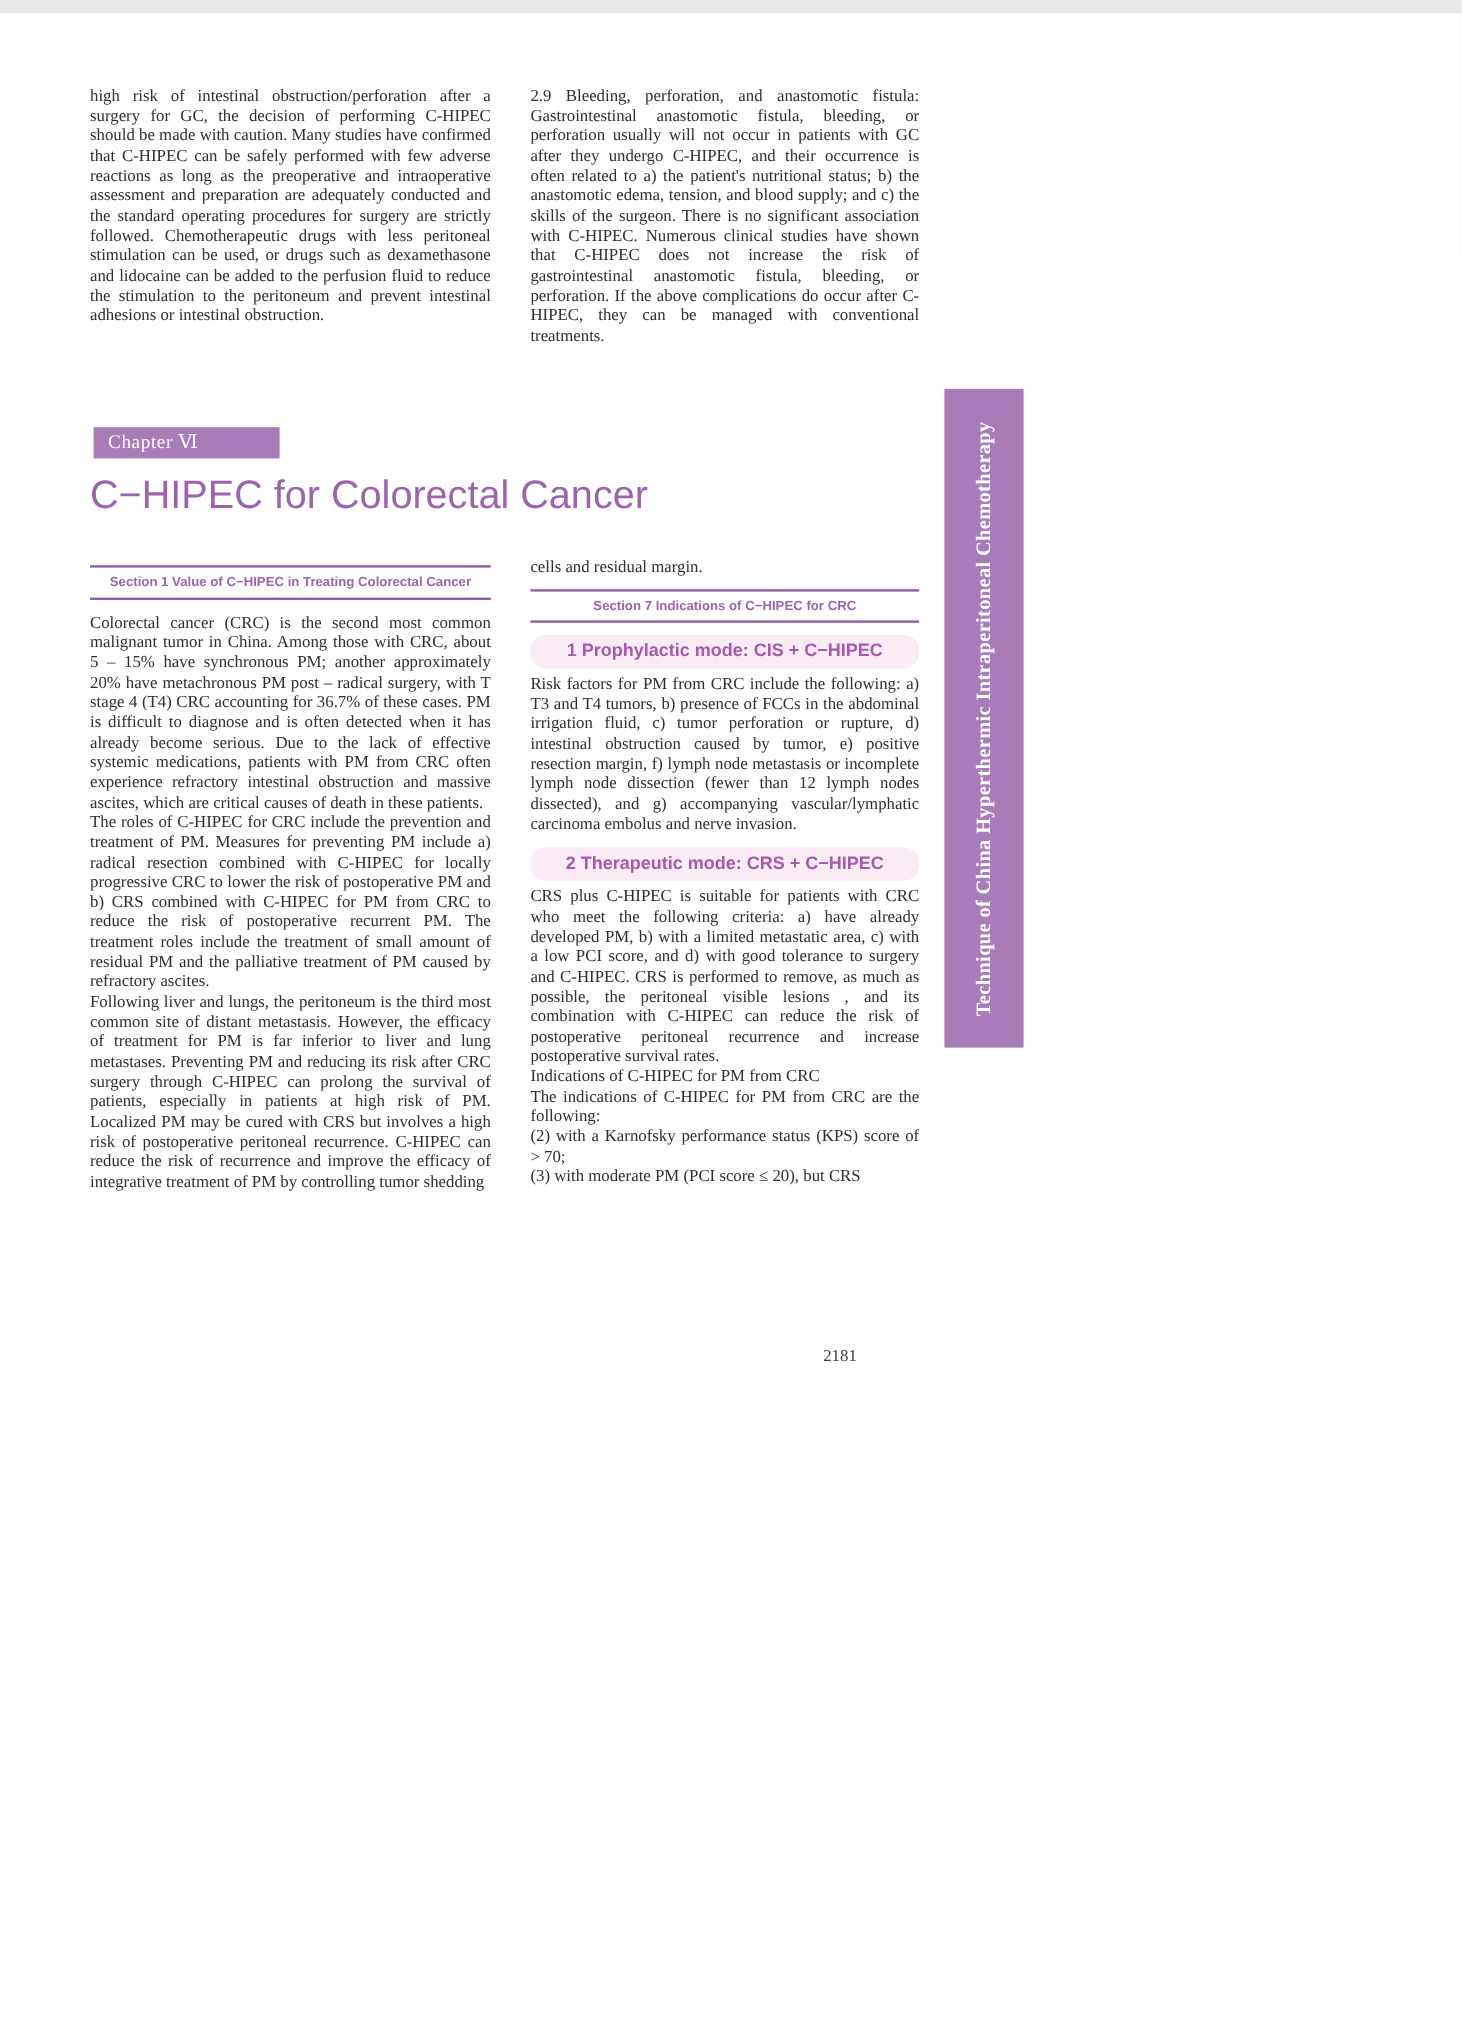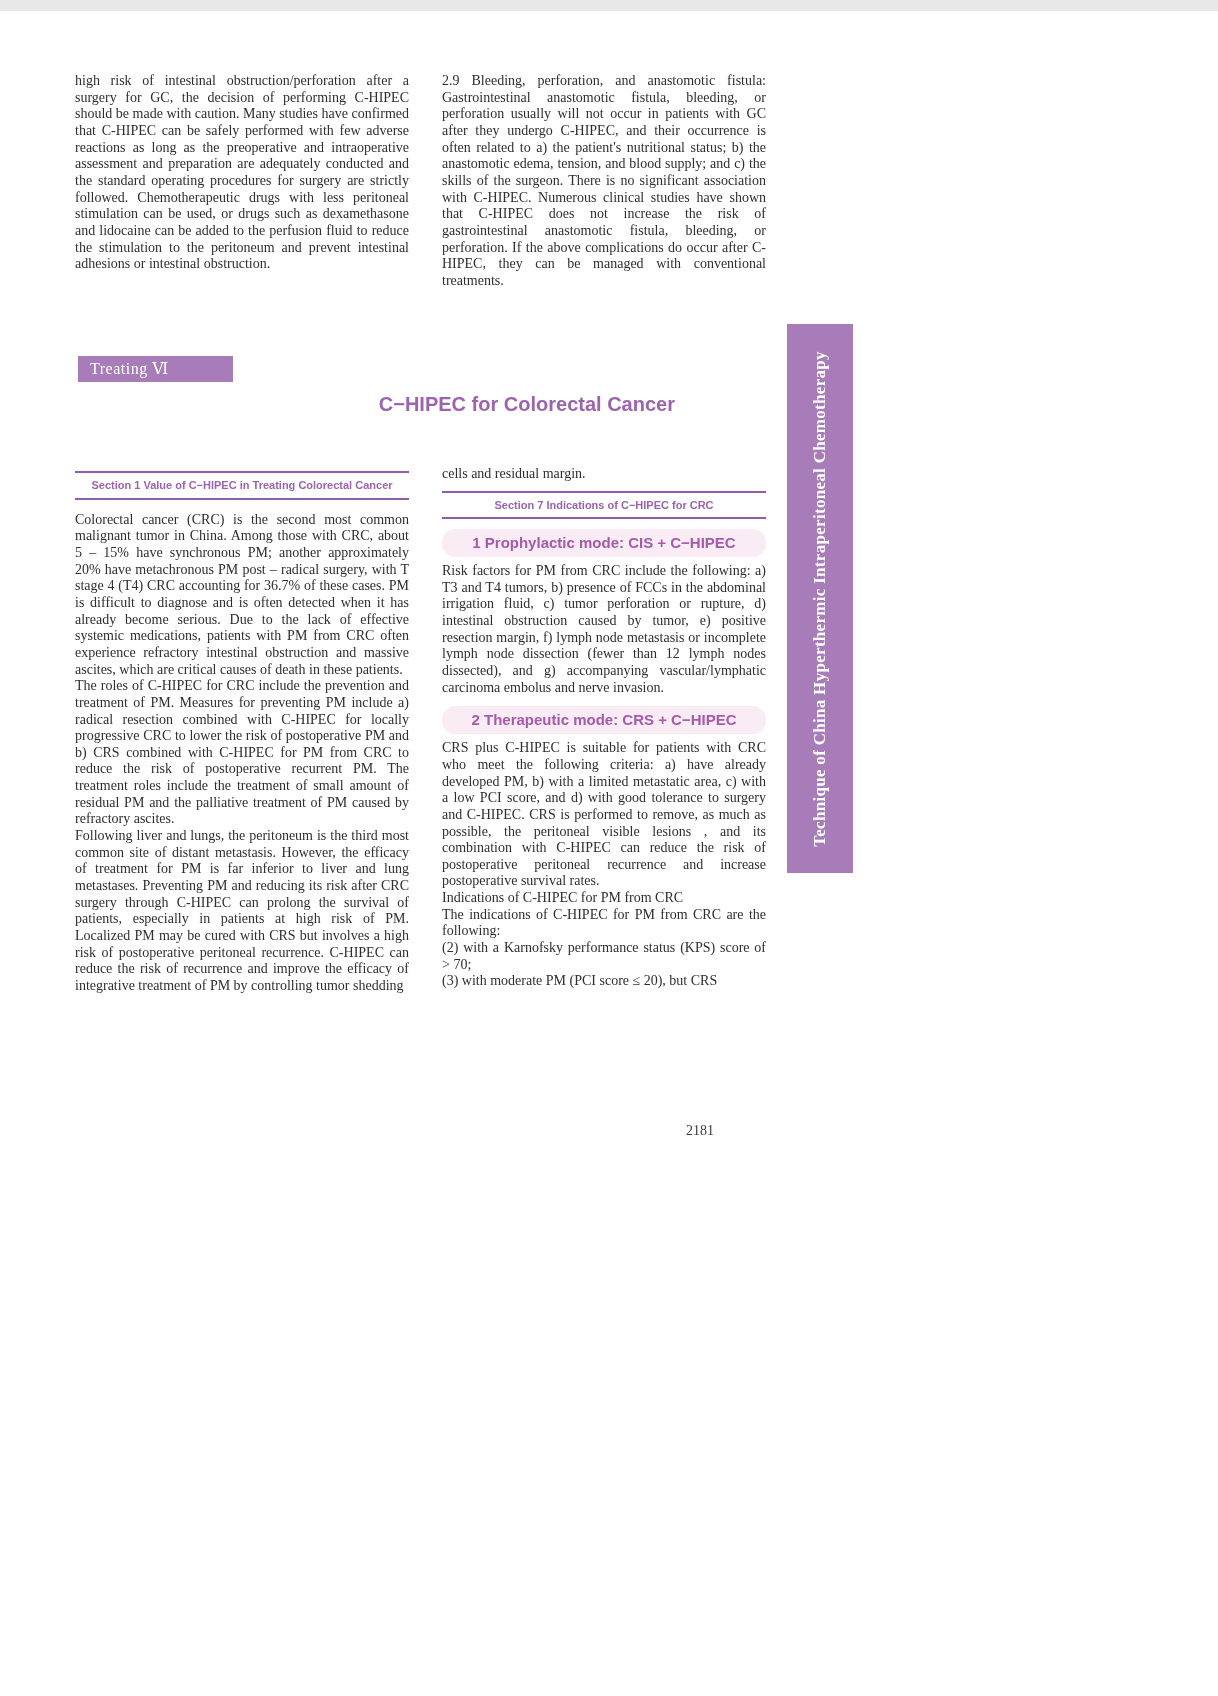--- a/index.html
+++ b/index.html
@@ -25,23 +25,23 @@
   .top-left{left:75px;top:62px;width:334px;}
   .top-right{left:442px;top:62px;width:324px;}
 
   .chapter-badge{
     left:78px;top:345px;width:155px;height:26px;
     background:var(--purple-light);color:#fff;
     font-size:16px;line-height:26px;padding-left:12px;box-sizing:border-box;
     letter-spacing:0.5px;
   }
   .chapter-title{
-    left:75px;top:382px;width:600px;text-align:right;
+    left:75px;top:382px;width:600px;text-align:left;
     font-family:"Liberation Sans","DejaVu Sans",sans-serif;
-    font-weight:bold;font-size:20px;color:var(--purple-heading);
+    font-weight:normal;font-size:33px;color:var(--purple-heading);
   }
 
   .col-left{left:75px;top:460px;width:334px;}
   .col-right{left:442px;top:455px;width:324px;}
 
   .sec-heading{
     border-top:2px solid var(--purple-rule);
     border-bottom:2px solid var(--purple-rule);
     padding:6px 2px;margin-bottom:12px;
     text-align:center;color:var(--purple-heading);
@@ -81,21 +81,21 @@
 
 <div class="page">
 
   <div class="abs top-left body-text">
     <p>high risk of intestinal obstruction/perforation after a surgery for GC, the decision of performing C-HIPEC should be made with caution. Many studies have confirmed that C-HIPEC can be safely performed with few adverse reactions as long as the preoperative and intraoperative assessment and preparation are adequately conducted and the standard operating procedures for surgery are strictly followed. Chemotherapeutic drugs with less peritoneal stimulation can be used, or drugs such as dexamethasone and lidocaine can be added to the perfusion fluid to reduce the stimulation to the peritoneum and prevent intestinal adhesions or intestinal obstruction.</p>
   </div>
   <div class="abs top-right body-text">
     <p>2.9 Bleeding, perforation, and anastomotic fistula: Gastrointestinal anastomotic fistula, bleeding, or perforation usually will not occur in patients with GC after they undergo C-HIPEC, and their occurrence is often related to a) the patient's nutritional status; b) the anastomotic edema, tension, and blood supply; and c) the skills of the surgeon. There is no significant association with C-HIPEC. Numerous clinical studies have shown that C-HIPEC does not increase the risk of gastrointestinal anastomotic fistula, bleeding, or perforation. If the above complications do occur after C-HIPEC, they can be managed with conventional treatments.</p>
   </div>
 
-  <div class="abs chapter-badge">Treating Ⅵ</div>
+  <div class="abs chapter-badge">Chapter Ⅵ</div>
   <div class="abs chapter-title">C−HIPEC for Colorectal Cancer</div>
 
   <div class="abs col-left body-text">
     <div class="sec-heading">Section 1 Value of C−HIPEC in Treating Colorectal Cancer</div>
     <p>Colorectal cancer (CRC) is the second most common malignant tumor in China. Among those with CRC, about 5 – 15% have synchronous PM; another approximately 20% have metachronous PM post – radical surgery, with T stage 4 (T4) CRC accounting for 36.7% of these cases. PM is difficult to diagnose and is often detected when it has already become serious. Due to the lack of effective systemic medications, patients with PM from CRC often experience refractory intestinal obstruction and massive ascites, which are critical causes of death in these patients.</p>
     <p>The roles of C-HIPEC for CRC include the prevention and treatment of PM. Measures for preventing PM include a) radical resection combined with C-HIPEC for locally progressive CRC to lower the risk of postoperative PM and b) CRS combined with C-HIPEC for PM from CRC to reduce the risk of postoperative recurrent PM. The treatment roles include the treatment of small amount of residual PM and the palliative treatment of PM caused by refractory ascites.</p>
     <p>Following liver and lungs, the peritoneum is the third most common site of distant metastasis. However, the efficacy of treatment for PM is far inferior to liver and lung metastases. Preventing PM and reducing its risk after CRC surgery through C-HIPEC can prolong the survival of patients, especially in patients at high risk of PM. Localized PM may be cured with CRS but involves a high risk of postoperative peritoneal recurrence. C-HIPEC can reduce the risk of recurrence and improve the efficacy of integrative treatment of PM by controlling tumor shedding</p>
   </div>
 
   <div class="abs col-right body-text">

